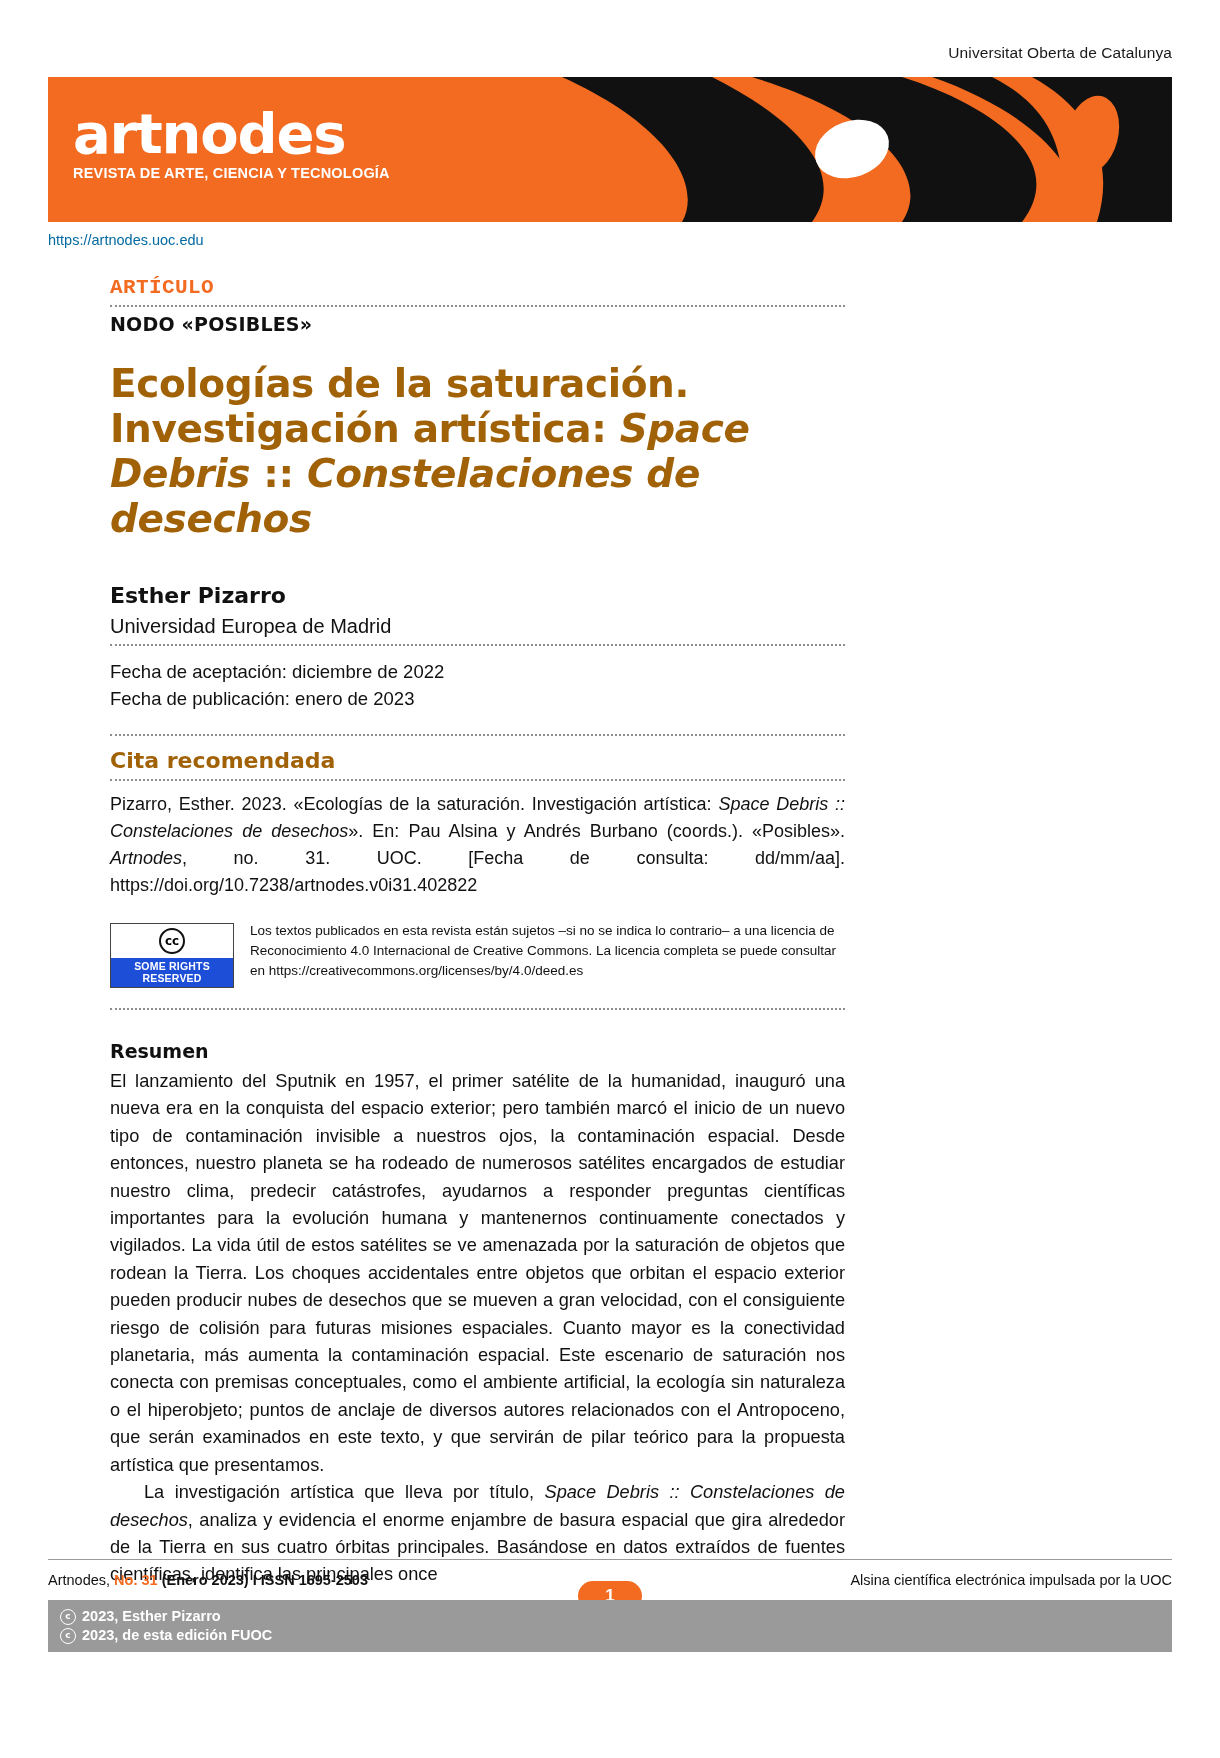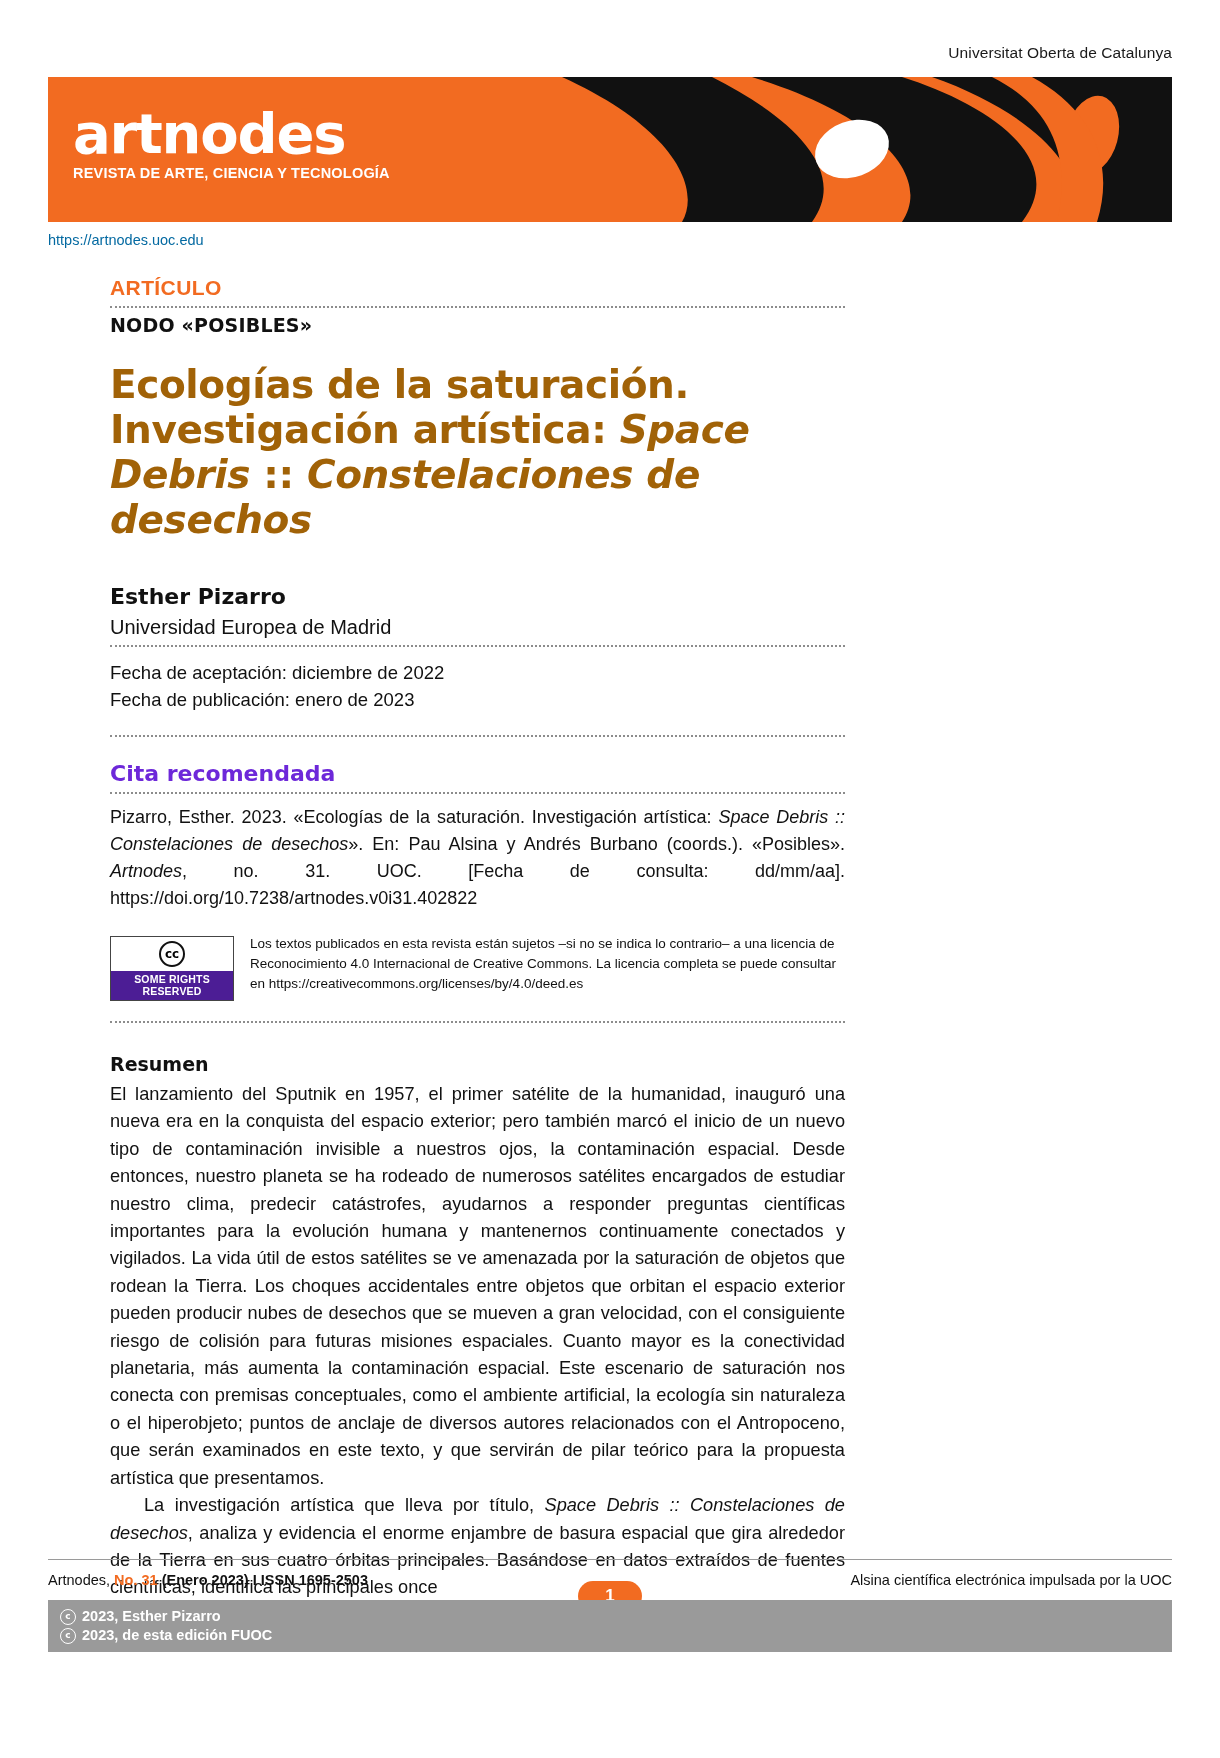--- a/index.html
+++ b/index.html
@@ -90,21 +90,21 @@
   .dotted {
     border-bottom: 2px dotted #8c8c8c;
     height: 0;
     margin: 6px 0 6px 0;
   }
   .kicker {
     color: #f26b21;
     font-weight: bold;
     font-size: 21px;
     letter-spacing: 0.4px;
-    font-family: Liberation Sans, sans-serif;
+    font-family: Liberation Mono, monospace;
   }
   .node {
     font-weight: bold;
     font-size: 19px;
     letter-spacing: 0.2px;
     color: #111;
     margin-top: 4px;
     font-family: "DejaVu Sans", sans-serif;
   }
   h1.title {
@@ -133,22 +133,22 @@
   .dates {
     font-size: 18.5px;
     line-height: 27px;
     margin-top: 12px;
     color: #111;
   }
   .section-head {
     font-family: "DejaVu Sans", sans-serif;
     font-weight: bold;
     font-size: 22px;
-    color: #6d28d9;
-    margin-top: 24px;
+    color: #a16207;
+    margin-top: 12px;
   }
   .citation {
     font-size: 18px;
     line-height: 27px;
     text-align: justify;
     margin-top: 10px;
     color: #111;
   }
   .citation .ital { font-style: italic; }
 
@@ -176,21 +176,21 @@
     border: 2px solid #111;
     border-radius: 50%;
     display: flex;
     align-items: center;
     justify-content: center;
     font-size: 12px;
     font-family: "DejaVu Sans", sans-serif;
     font-weight: bold;
   }
   .cc-badge .cc-bottom {
-    background: #4c1d95;
+    background: #1d4ed8;
     color: #fff;
     font-size: 10.5px;
     font-weight: bold;
     text-align: center;
     letter-spacing: 0.2px;
     padding: 2px 0 3px 0;
     font-family: "Liberation Sans", sans-serif;
   }
   .license-text {
     margin-left: 16px;

